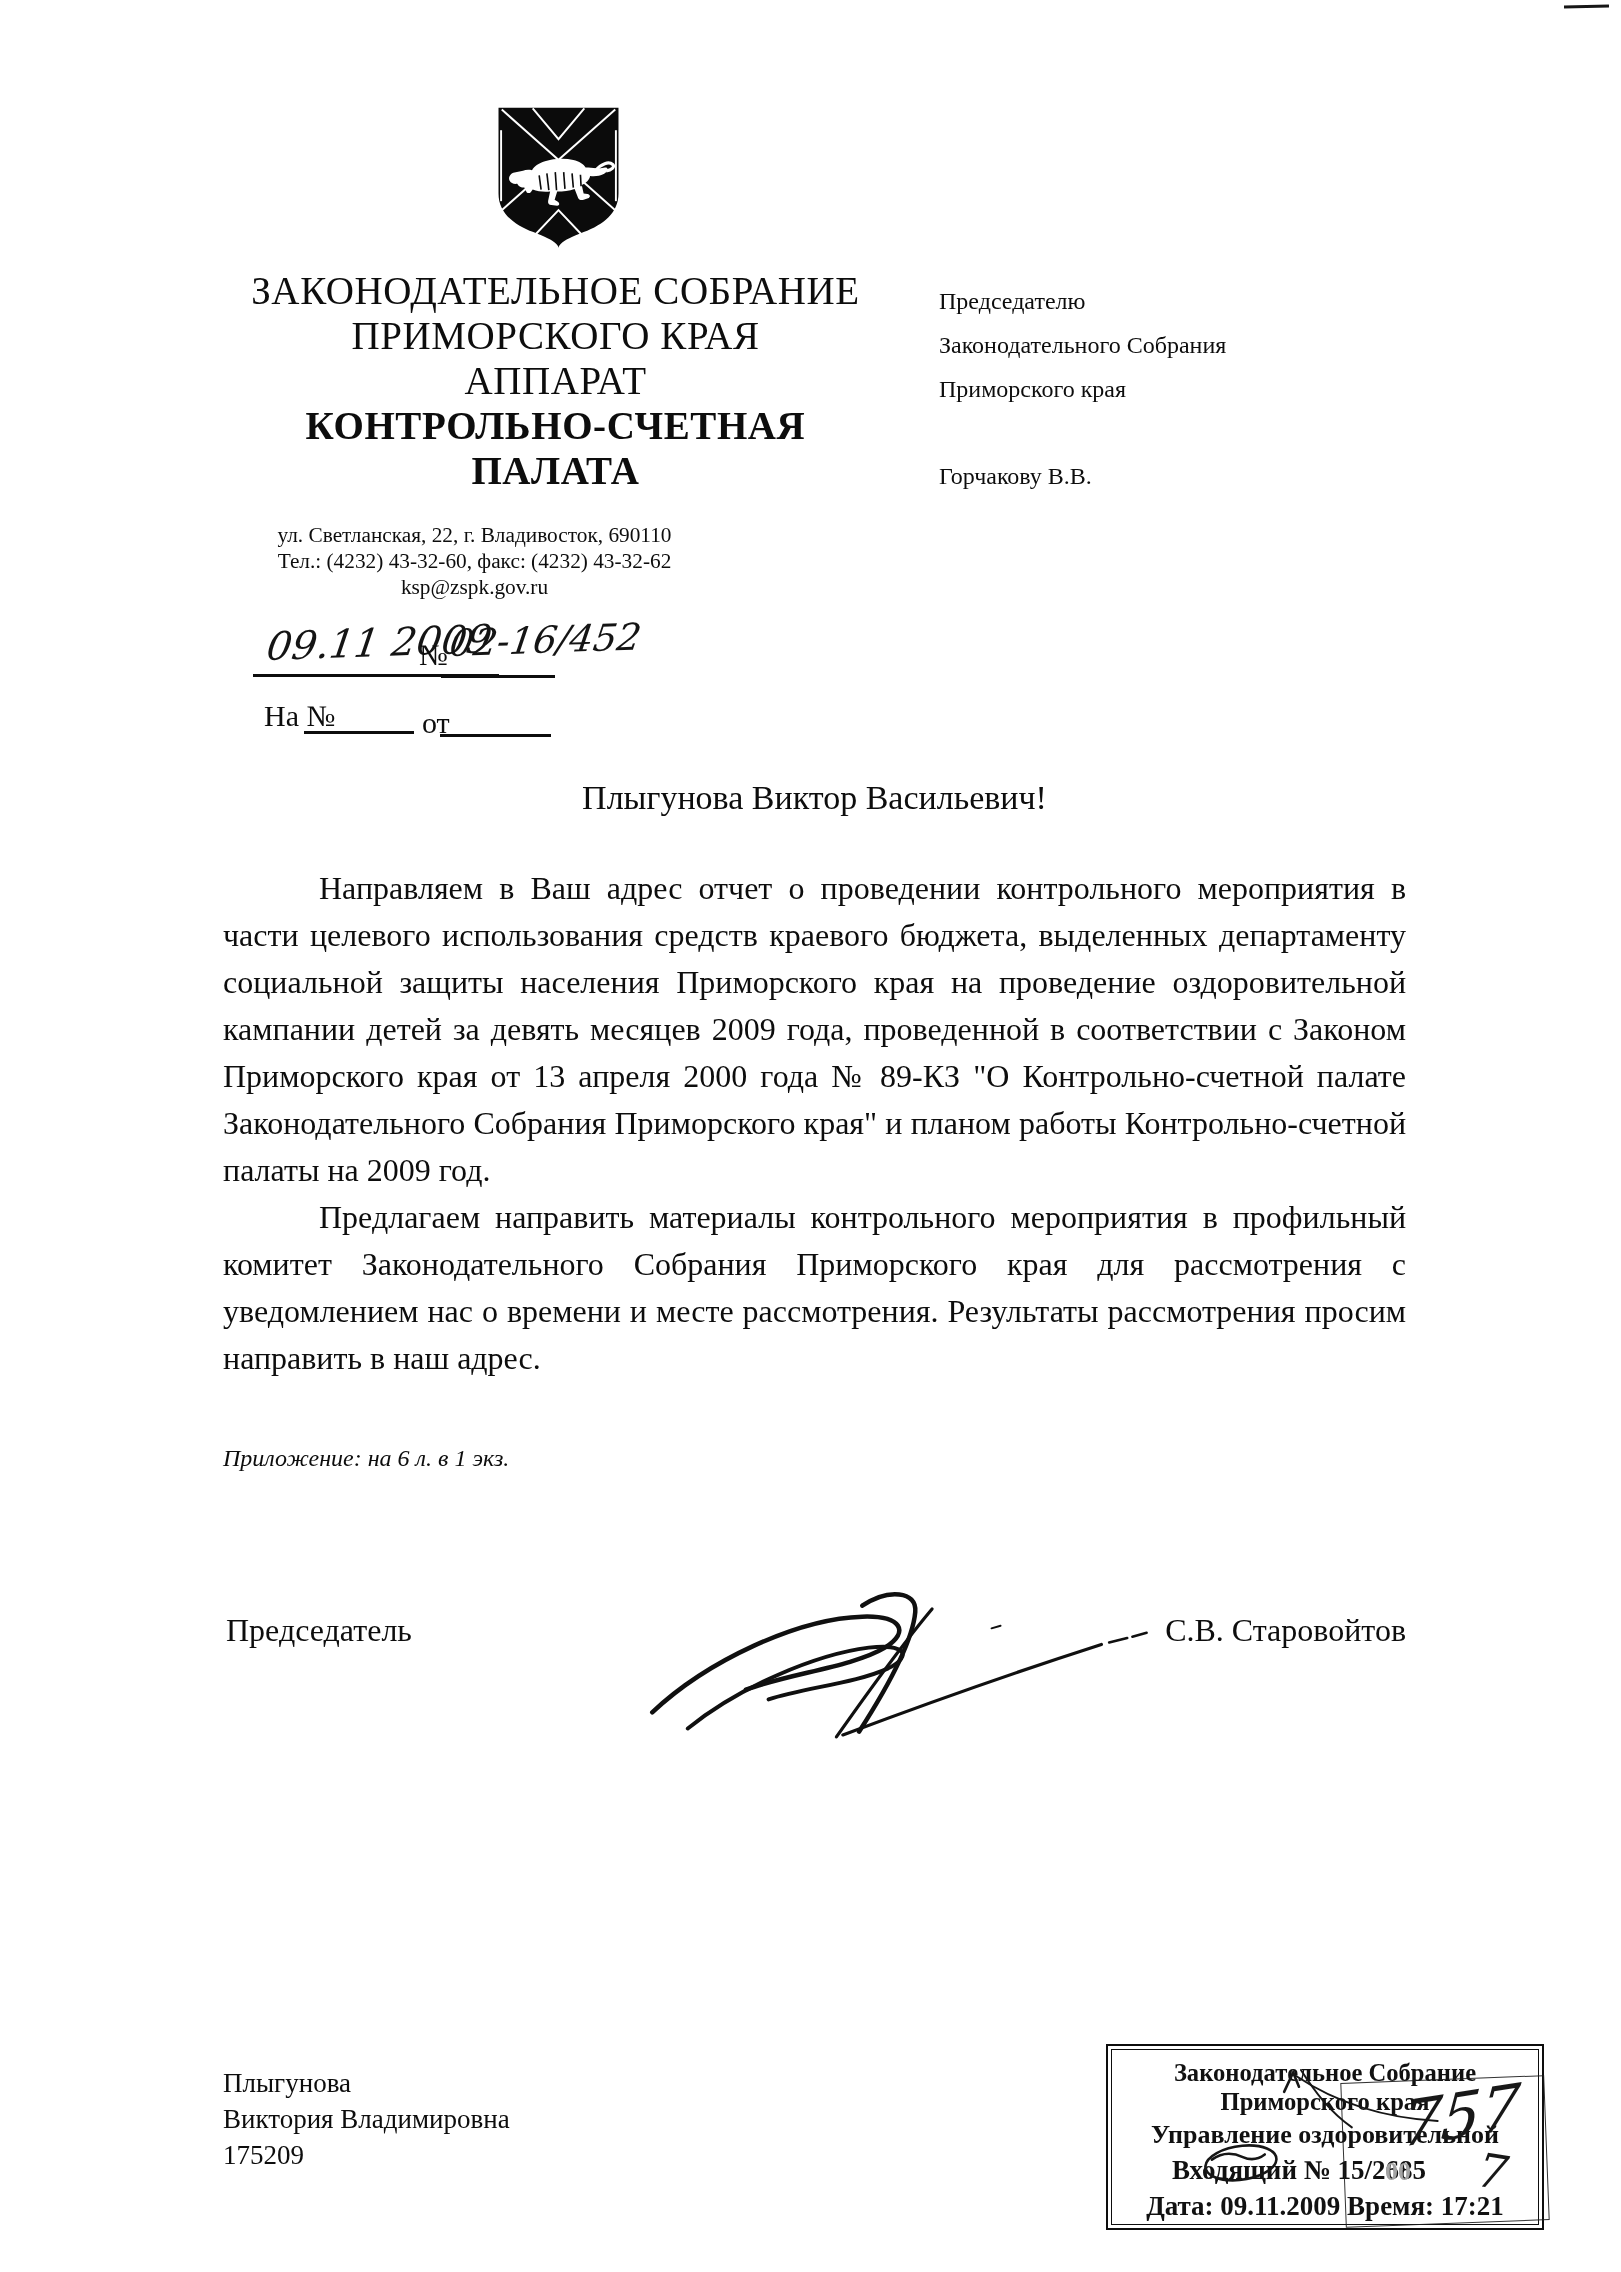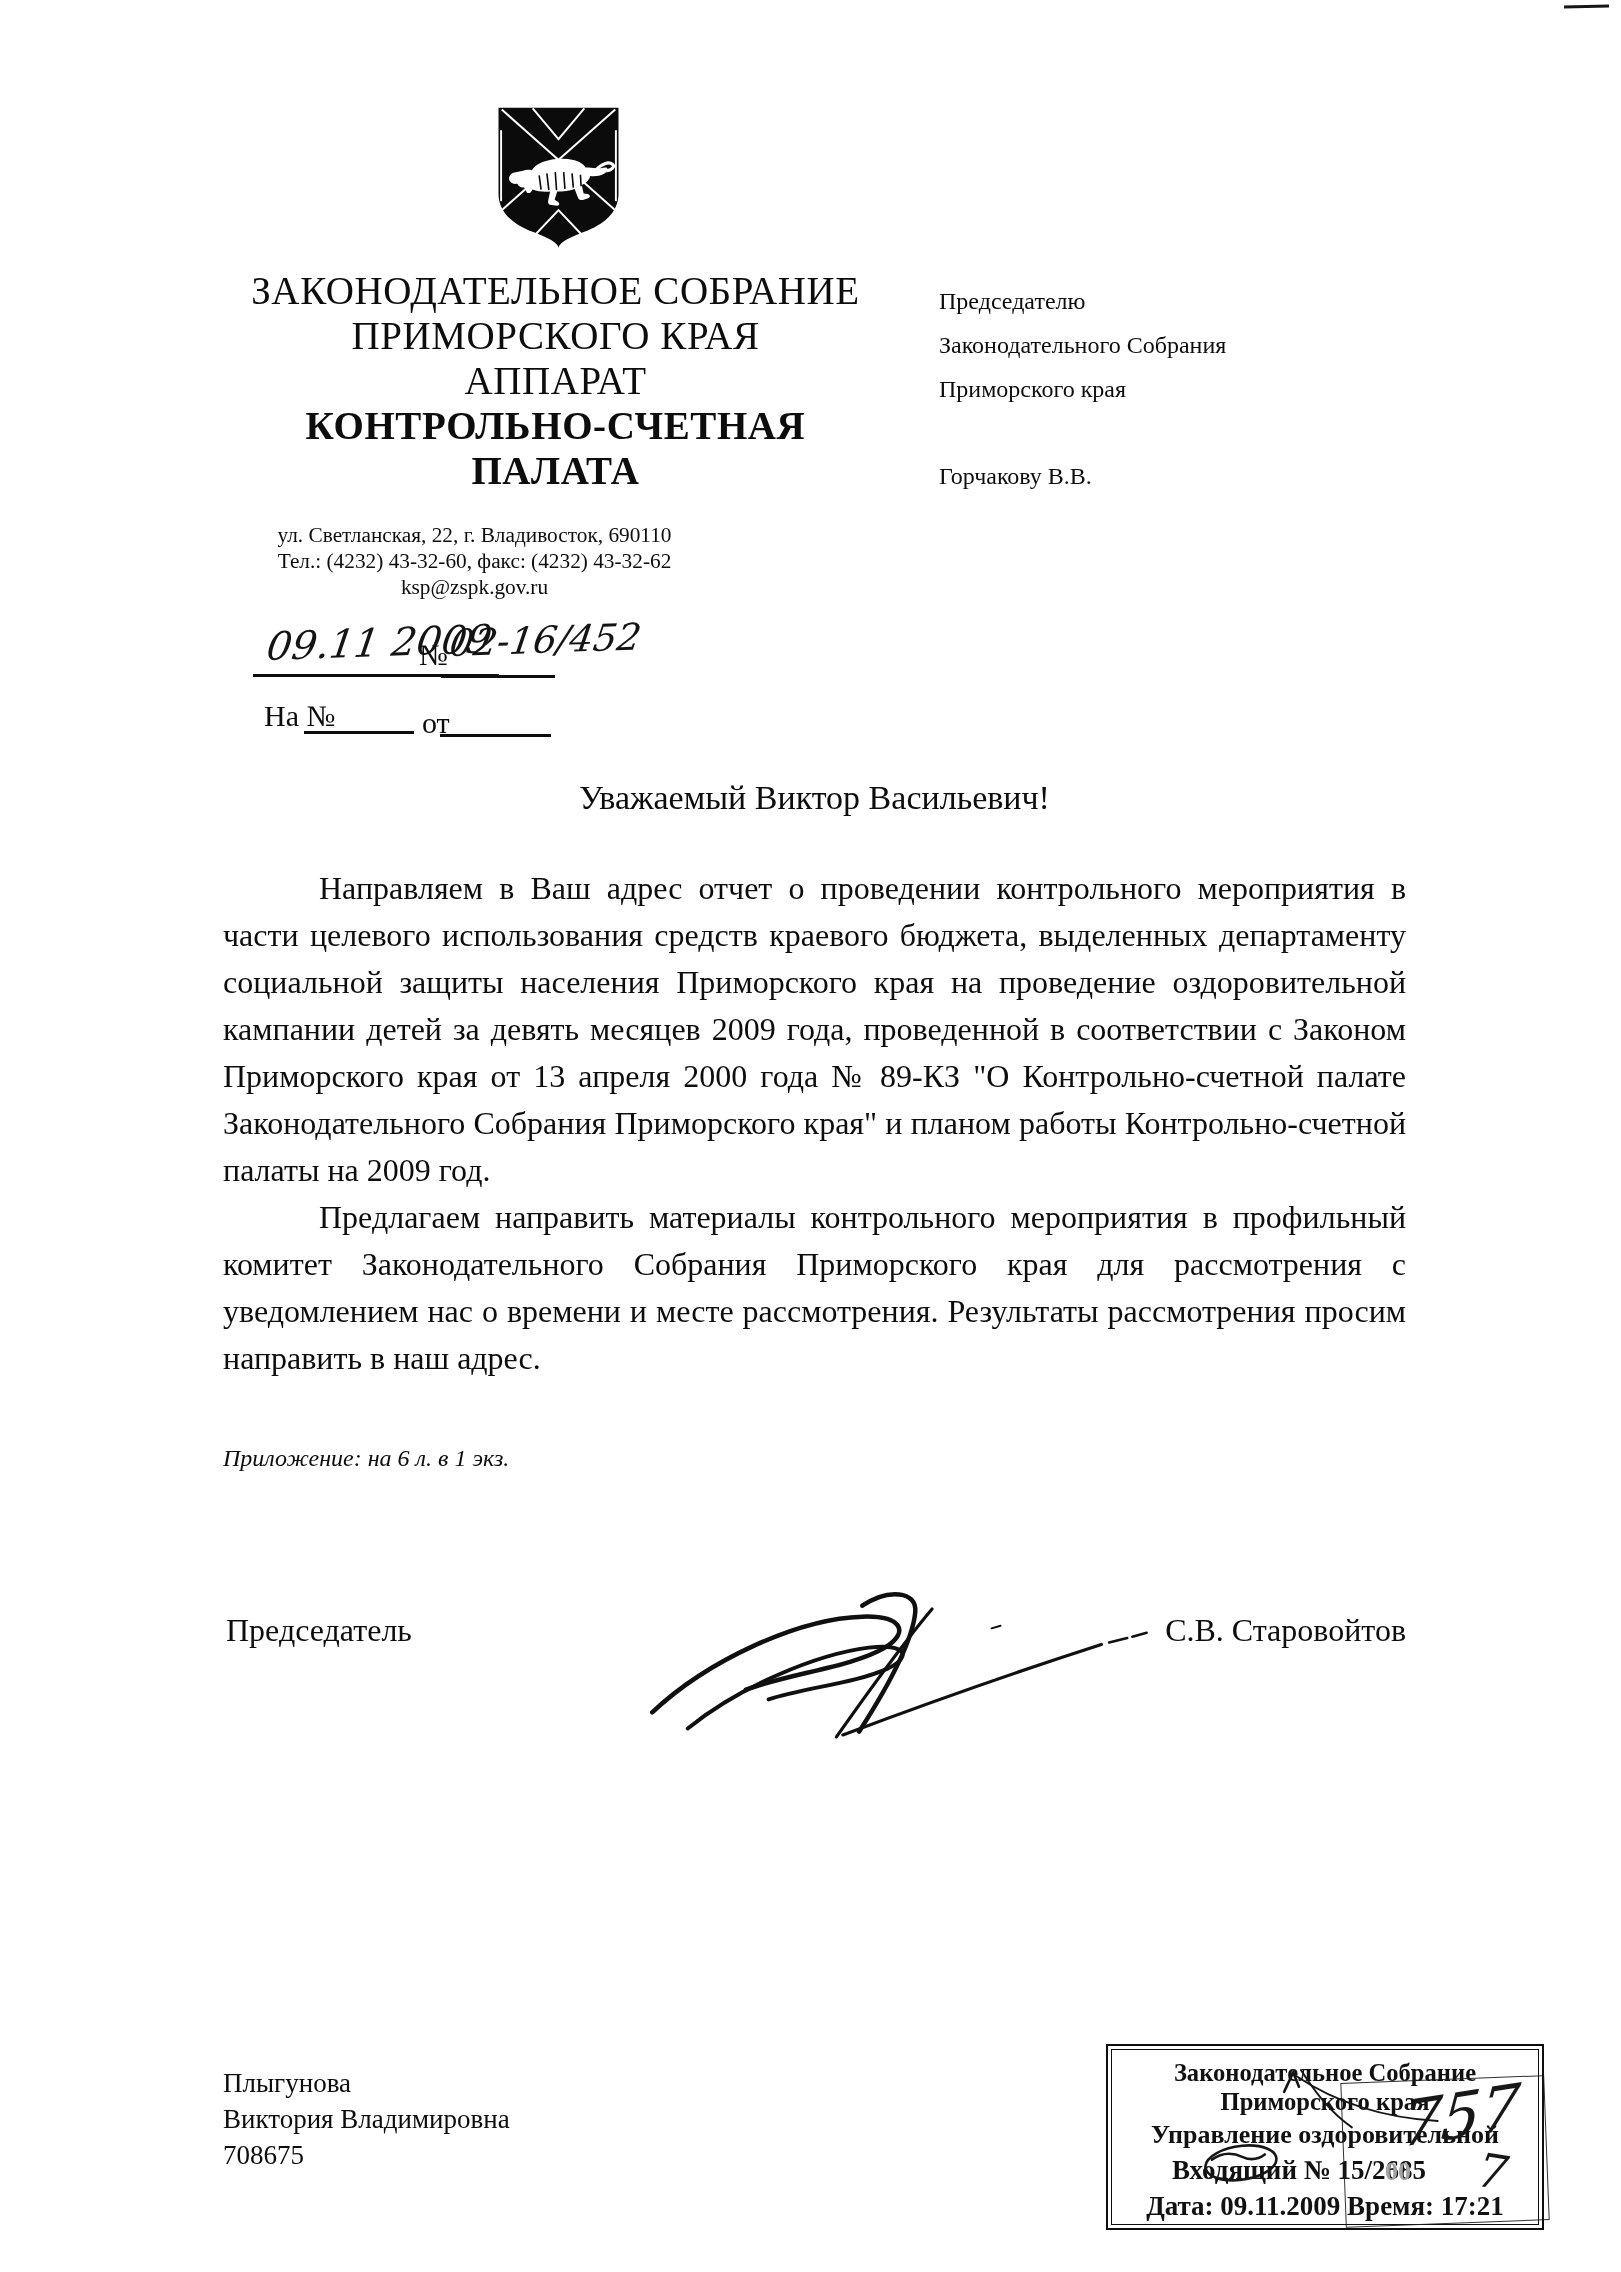--- a/index.html
+++ b/index.html
@@ -95,21 +95,21 @@
 
   <div class="abs ref-label" style="left:419px;top:638px;">№</div>
   <div class="abs hand" style="left:447px;top:622px;font-size:37px;">02-16/452</div>
   <div class="abs u-line" style="left:441px;top:675px;width:114px;"></div>
 
   <div class="abs ref-label" style="left:264px;top:699px;">На №</div>
   <div class="abs u-line" style="left:304px;top:731px;width:110px;"></div>
   <div class="abs ref-label" style="left:422px;top:706px;">от</div>
   <div class="abs u-line" style="left:440px;top:734px;width:111px;"></div>
 
-  <div class="abs center salutation" style="left:223px;top:779px;width:1183px;">Уважаемый Виктор Васильевич!</div>
+  <div class="abs center salutation" style="left:223px;top:779px;width:1183px;">Плыгунова Виктор Васильевич!</div>
 
   <div class="abs body-col" style="left:223px;top:865px;width:1183px;">
     <p>Направляем в Ваш адрес отчет о проведении контрольного мероприятия в части целевого использования средств краевого бюджета, выделенных департаменту социальной защиты населения Приморского края на проведение оздоровительной кампании детей за девять месяцев 2009 года, проведенной в соответствии с Законом Приморского края от 13 апреля 2000 года № 89-КЗ "О Контрольно-счетной палате Законодательного Собрания Приморского края" и планом работы Контрольно-счетной палаты на 2009 год.</p>
     <p>Предлагаем направить материалы контрольного мероприятия в профильный комитет Законодательного Собрания Приморского края для рассмотрения с уведомлением нас о времени и месте рассмотрения. Результаты рассмотрения просим направить в наш адрес.</p>
   </div>
   <div class="abs attach" style="left:223px;top:1445px;">Приложение: на 6 л. в 1 экз.</div>
 
   <div class="abs sig-title" style="left:226px;top:1612px;">Председатель</div>
 
   <div class="abs" style="left:649px;top:1583px;width:517px;height:163px;">
@@ -125,21 +125,21 @@
         <path stroke-width="3" d="M530,70 l14,-4"></path>
       </g>
     </svg>
   </div>
 
   <div class="abs sig-name" style="left:1144px;top:1612px;width:262px;text-align:right;">С.В. Старовойтов</div>
 
   <div class="abs" style="left:223px;top:2065px;width:452px;">
     <div class="exec-line">Плыгунова</div>
     <div class="exec-line">Виктория Владимировна</div>
-    <div class="exec-line">708675</div>
+    <div class="exec-line">175209</div>
   </div>
 
   <div id="stamp" class="abs" style="left:1106px;top:2044px;width:434px;height:182px;">
     <div id="stamp-inner"></div>
     <div class="stamp-line" style="top:13px;font-size:24.6px;">Законодательное Собрание</div>
     <div class="stamp-line" style="top:42px;font-size:24.6px;">Приморского края</div>
     <div class="stamp-line" style="top:74px;font-size:26px;">Управление оздоровительной</div>
     <div class="stamp-line" style="top:109px;font-size:27px;left:-26px;">Входящий № 15/2685</div>
     <div class="abs stamp-faint" style="left:277px;top:111px;font-size:26px;">00</div>
     <div class="stamp-line" style="top:145px;font-size:27px;">Дата: 09.11.2009 Время: 17:21</div>

